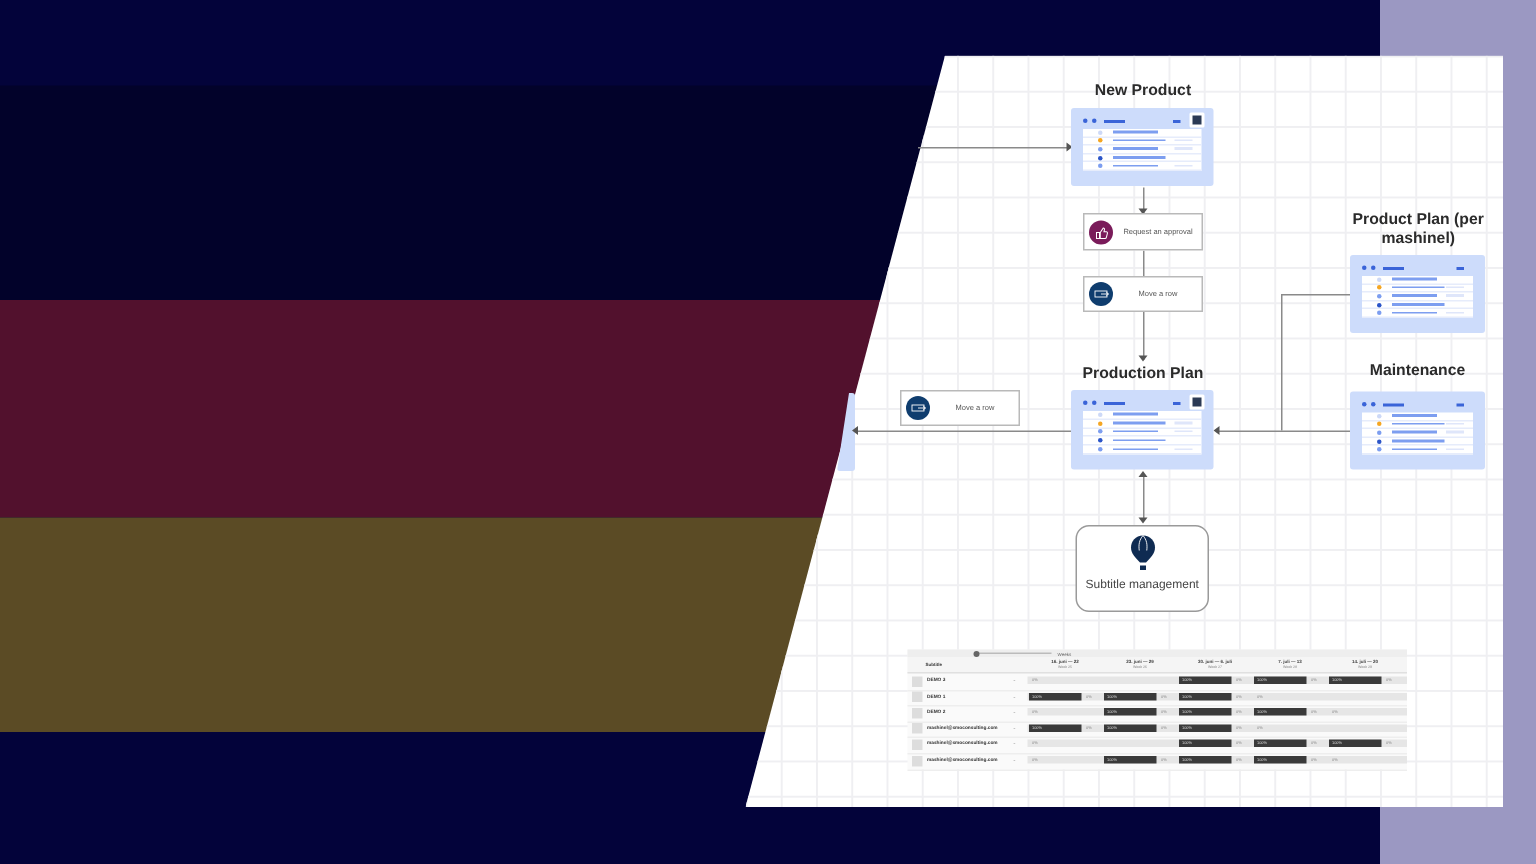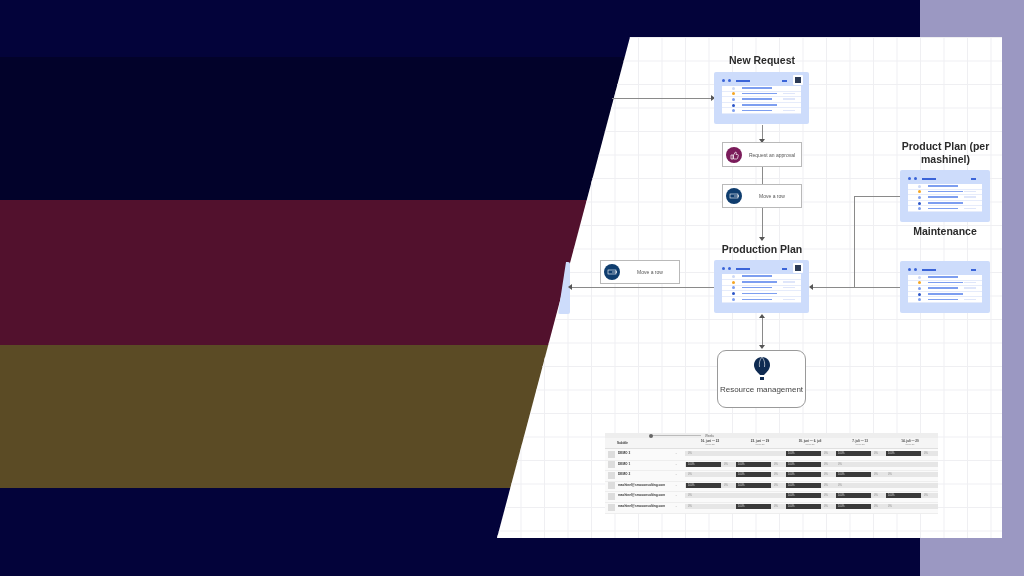--- a/index.html
+++ b/index.html
@@ -72,21 +72,21 @@
 
 <div class="line" style="left:854px;top:196px;width:46px;height:1px;"></div>
 <div class="line" style="left:854px;top:196px;width:1px;height:91px;"></div>
 <div class="line" style="left:812px;top:287px;width:88px;height:1px;"></div>
 <div class="arrow" style="left:809px;top:284px;border-right:4px solid #555;border-top:3px solid transparent;border-bottom:3px solid transparent;"></div>
 
 <div class="line" style="left:762px;top:316px;width:1px;height:31px;"></div>
 <div class="arrow" style="left:759px;top:314px;border-bottom:4px solid #555;border-left:3px solid transparent;border-right:3px solid transparent;"></div>
 <div class="arrow" style="left:759px;top:345px;border-top:4px solid #555;border-left:3px solid transparent;border-right:3px solid transparent;"></div>
 
-<div class="title" style="left:712px;top:54px;width:100px;">New Request</div>
+<div class="title" style="left:712px;top:54px;width:100px;">New Product</div>
 <div class="sheet" style="left:714px;top:72px;width:95px;height:52px;">
   <div class="bar">
       <span class="dot" style="left:0"></span>
       <span class="dot" style="left:6px"></span>
       <span class="hl" style="left:14px;width:14px"></span>
       <span class="hl" style="right:14px;width:5px"></span>
     </div>
   <div class="badge">
       <i></i>
     </div>
@@ -212,21 +212,21 @@
         <span class="rl" style="width:35px"></span>
       </div>
     <div class="row">
         <span class="rd" style="background:#7d9ef0"></span>
         <span class="rl" style="width:30px"></span>
         <span class="rr"></span>
       </div>
   </div>
 </div>
 
-<div class="title" style="left:895px;top:225px;width:100px;">Maintenance</div>
+<div class="title" style="left:895px;top:241px;width:100px;">Maintenance</div>
 <div class="sheet" style="left:900px;top:261px;width:90px;height:52px;">
   <div class="bar">
       <span class="dot" style="left:0"></span>
       <span class="dot" style="left:6px"></span>
       <span class="hl" style="left:14px;width:14px"></span>
       <span class="hl" style="right:6px;width:5px"></span>
     </div>
   <div class="rows">
     <div class="row">
         <span class="rd" style="background:#cdd9f7"></span>
@@ -255,21 +255,21 @@
 </div>
 
 <div class="res">
   <div class="abs" style="left:35px;top:5px;">
     <svg width="18" height="26" viewBox="0 0 18 26">
         <path d="M9 1C4 1 1 5 1 9c0 4 3 7 6 10h4c3-3 6-6 6-10 0-4-3-8-8-8z" fill="#0f2b52"></path>
         <path d="M9 1C6.5 4 6 7 6.5 11M9 1c2.5 3 3 6 2.5 10" stroke="#fff" stroke-width=".6" fill="none"></path>
         <rect x="7" y="21" width="4" height="3" fill="#0f2b52"></rect>
       </svg>
   </div>
-  <div class="lbl">Resource management</div>
+  <div class="lbl">Subtitle management</div>
 </div>
 
 <div class="table">
   <div class="t-toolbar">
     <span class="abs" style="left:46px;top:2px;width:50px;height:1px;background:#bbb;"></span>
     <span class="abs" style="left:44px;top:0.5px;width:4px;height:4px;border-radius:50%;background:#666;"></span>
     <span class="abs" style="left:100px;top:0.5px;font-size:3px;">Weeks</span>
   </div>
   <div class="t-head">
     <span class="abs" style="left:12px;top:3px;font-weight:bold;color:#333;">Subtitle</span>

